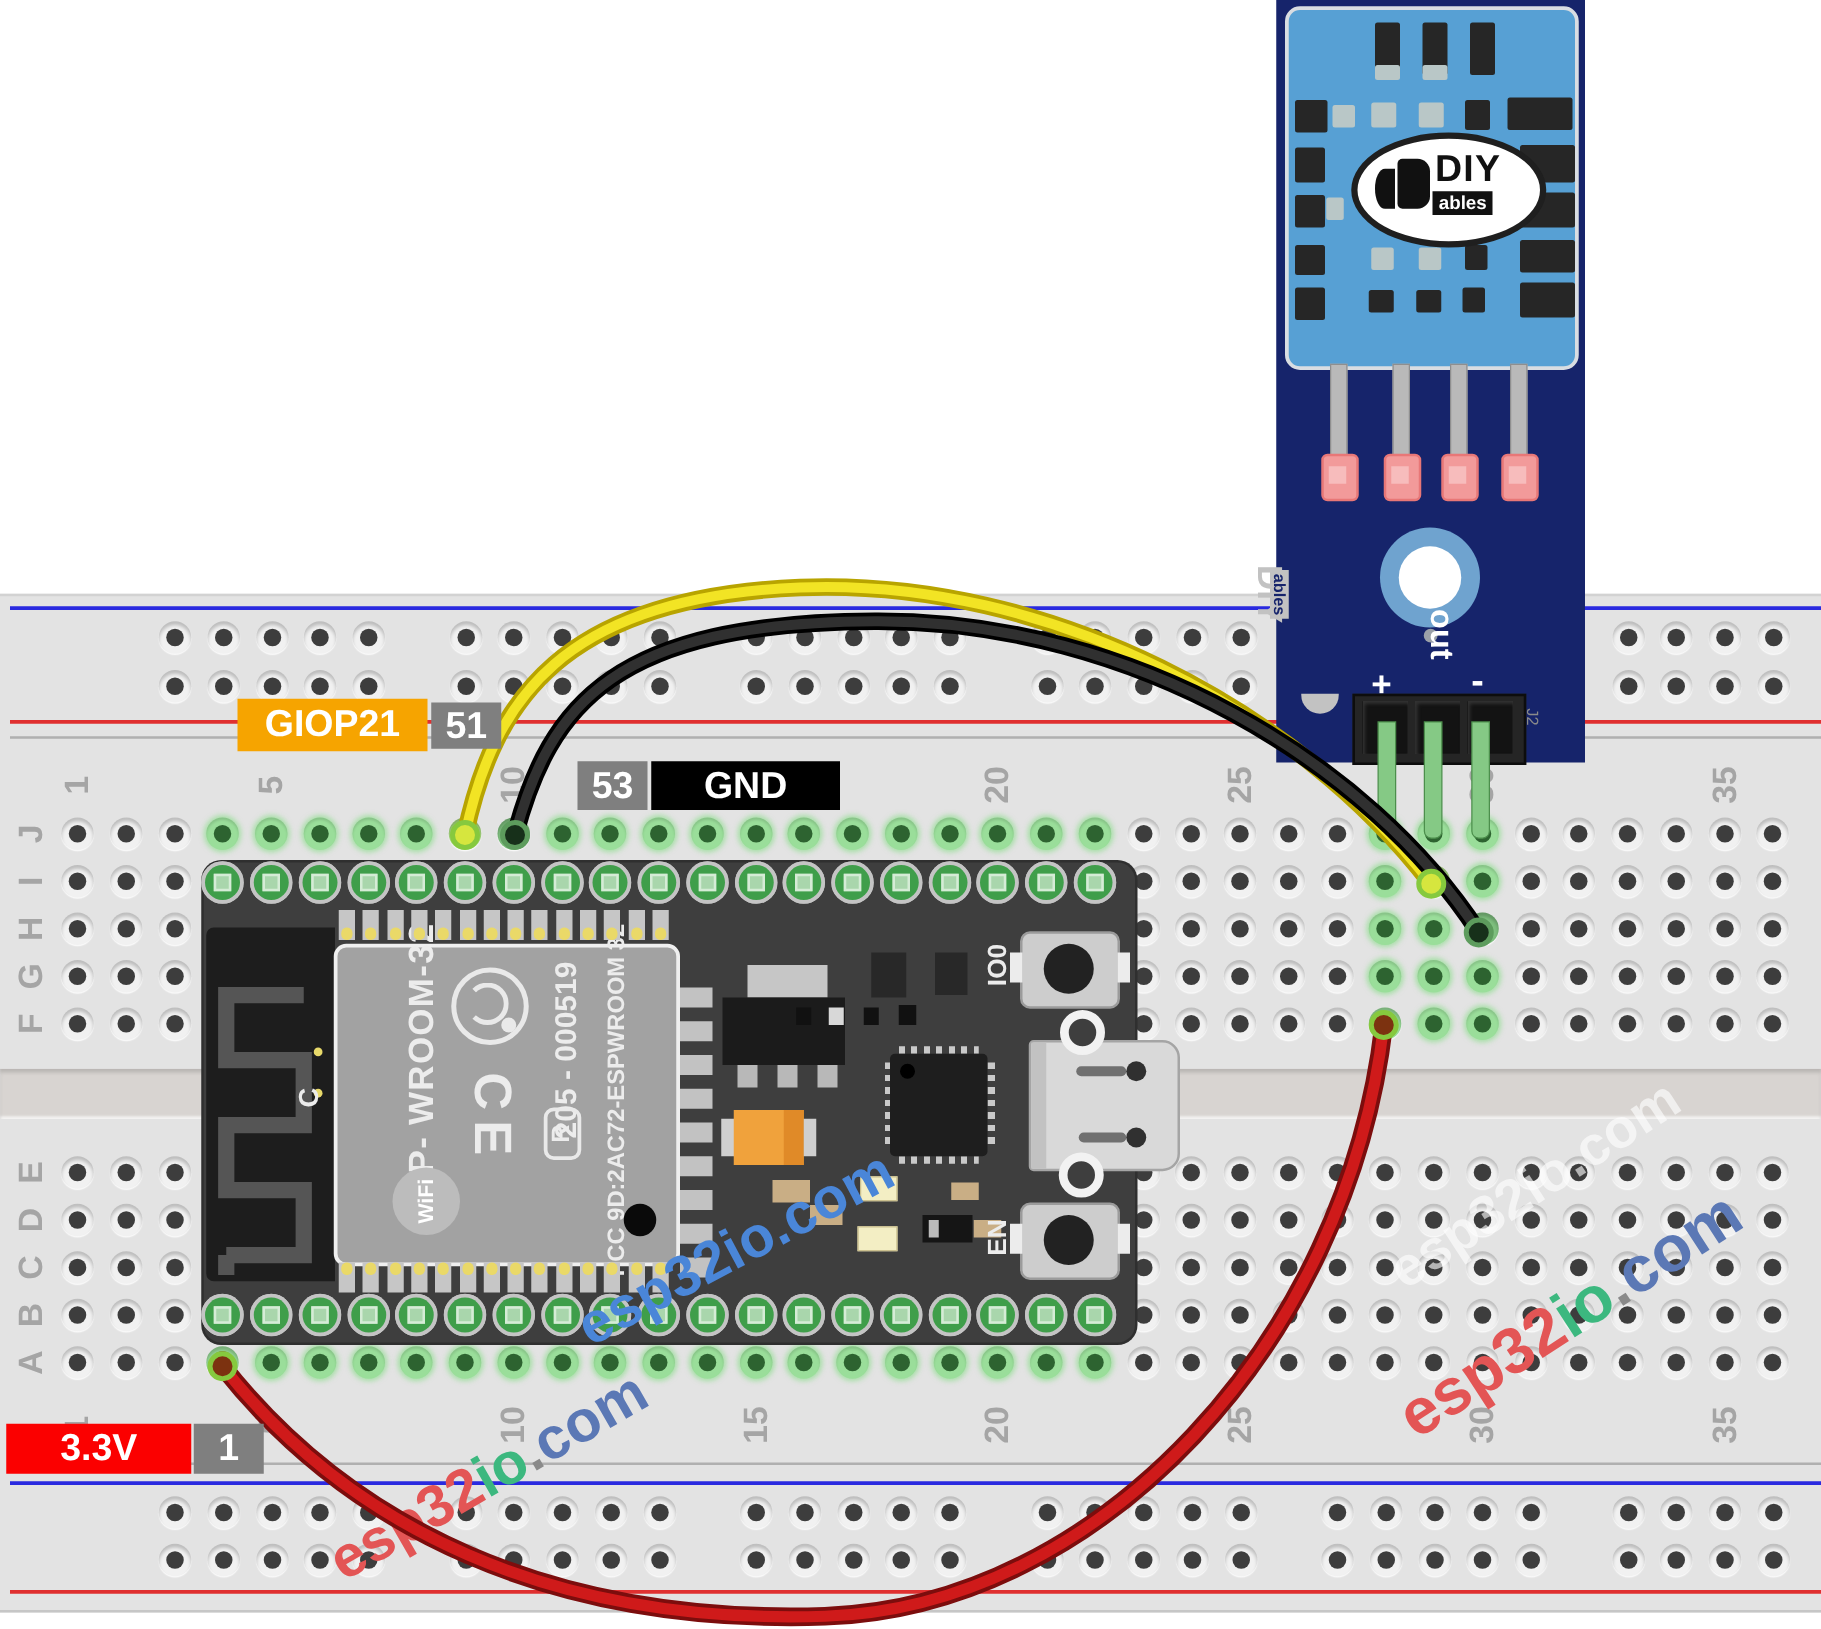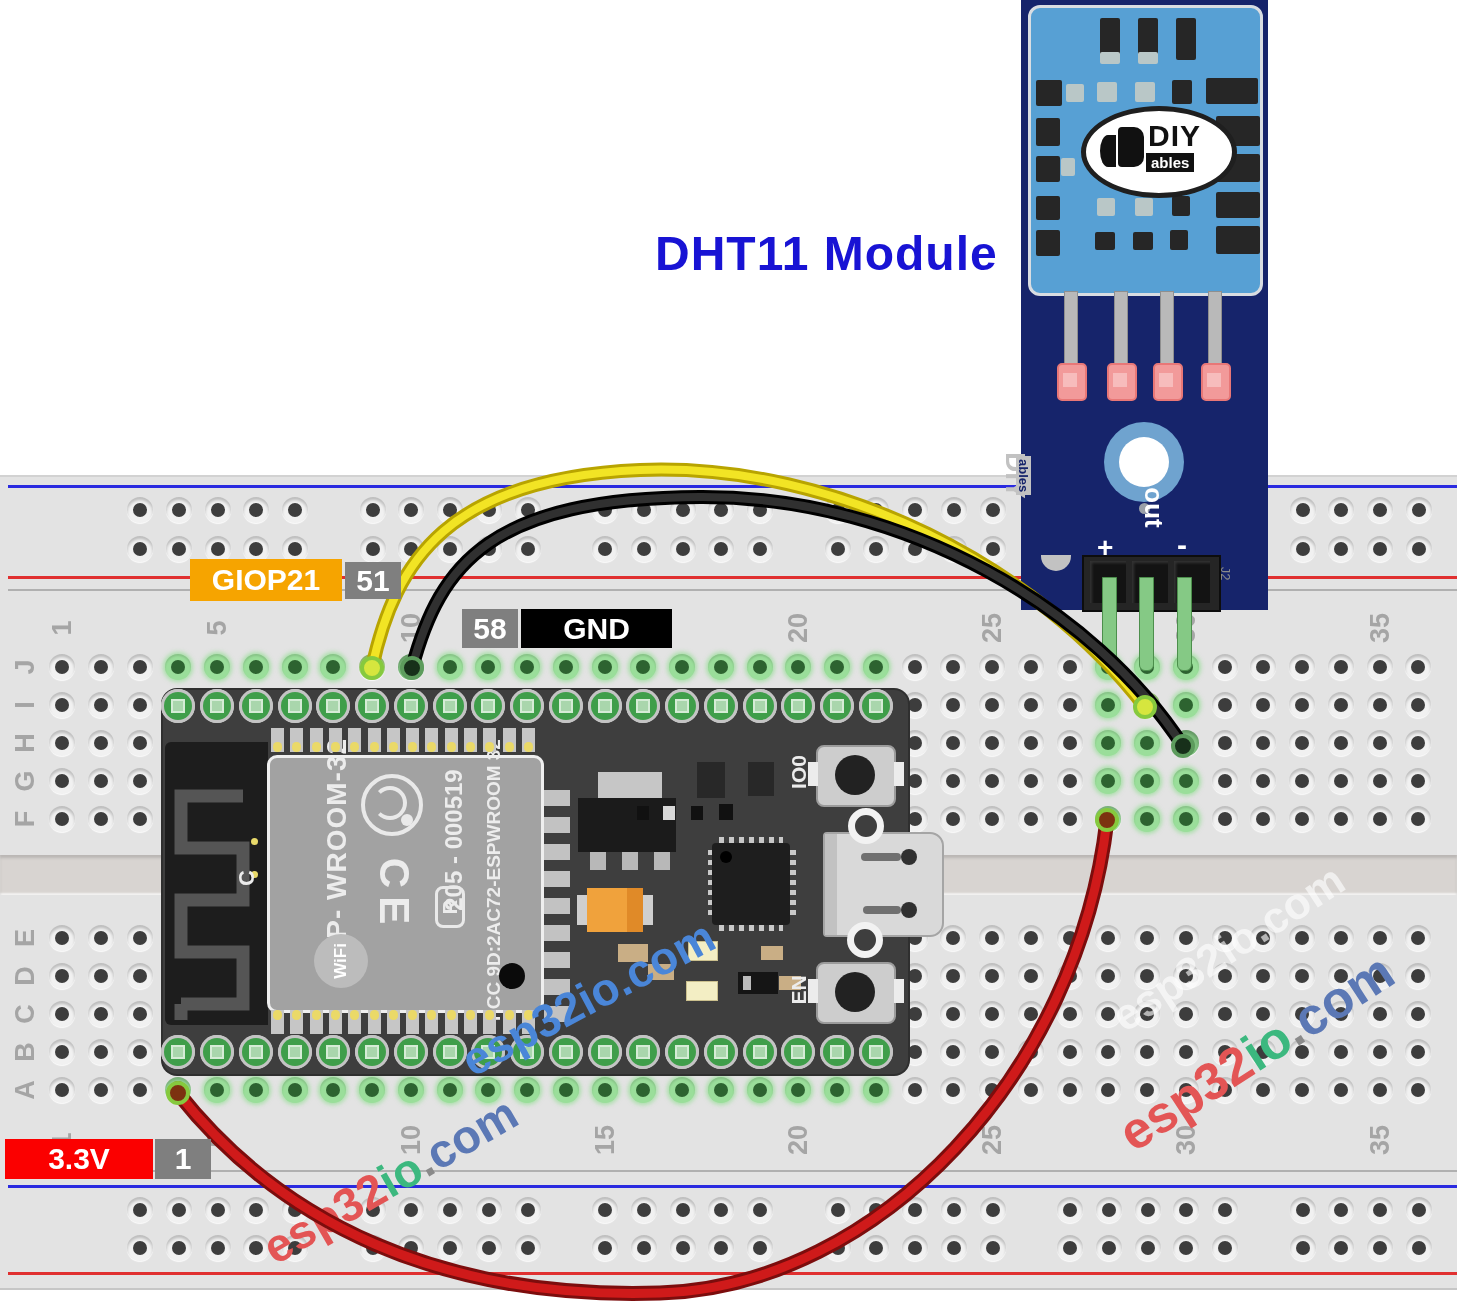--- a/index.html
+++ b/index.html
@@ -1529,24 +1529,23 @@
     <g id="wireEnds">
         <circle cx="372" cy="668" r="10" fill="#d6e63e" stroke="#86c93e" stroke-width="4"></circle>
         <circle cx="1145" cy="707" r="10" fill="#d6e63e" stroke="#86c93e" stroke-width="4"></circle>
         <circle cx="412" cy="668" r="10" fill="#17301a" stroke="#5d9c5d" stroke-width="4"></circle>
         <circle cx="1183" cy="746" r="10" fill="#17301a" stroke="#5d9c5d" stroke-width="4"></circle>
         <circle cx="178" cy="1093" r="10" fill="#7c3210" stroke="#86c93e" stroke-width="4"></circle>
         <circle cx="1107" cy="820" r="10" fill="#7c3210" stroke="#86c93e" stroke-width="4"></circle>
       </g>
   </svg>
 
-  <div class="title" style="color: rgb(24, 19, 212);">DHT11 Module</div>
   <div class="lbl" style="left: 190px; top: 559px; width: 152px; height: 42px; line-height: 42px; font-size: 30px; background: rgb(246, 164, 0);">GIOP21</div>
   <div class="lbl" style="left: 345px; top: 562px; width: 56px; height: 37px; line-height: 37px; font-size: 30px; background: rgb(127, 127, 127);">51</div>
-  <div class="lbl" style="left: 462px; top: 609px; width: 56px; height: 39px; line-height: 39px; font-size: 30px; background: rgb(127, 127, 127);">58</div>
+  <div class="lbl" style="left: 462px; top: 609px; width: 56px; height: 39px; line-height: 39px; font-size: 30px; background: rgb(127, 127, 127);">53</div>
   <div class="lbl" style="left: 521px; top: 609px; width: 151px; height: 39px; line-height: 39px; font-size: 30px; background: rgb(0, 0, 0);">GND</div>
   <div class="lbl" style="left: 5px; top: 1139px; width: 148px; height: 40px; line-height: 40px; font-size: 30px; background: rgb(251, 0, 0);">3.3V</div>
   <div class="lbl" style="left: 155px; top: 1139px; width: 56px; height: 40px; line-height: 40px; font-size: 30px; background: rgb(127, 127, 127);">1</div>
 
   <div class="wm" style="left: 588px; top: 998px; font-size: 46px; transform: translate(-50%, -50%) rotate(-28deg); color: rgb(74, 134, 216);">esp32io.com</div>
   <div class="wm" style="left: 1228px; top: 948px; font-size: 44px; transform: translate(-50%, -50%) rotate(-33deg); color: rgba(255, 255, 255, 0.62);">esp32io.com</div>
   <div class="wm wm-parts" style="left:1256px;top:1052px;font-size:52px;transform:translate(-50%,-50%) rotate(-33deg);"><span style="color:#e35555">esp32</span><span style="color:#3cb87f">io</span><span style="color:#8a8a8a">.</span><span style="color:#5b78b5">com</span></div>
   <div class="wm wm-parts" style="left:390px;top:1180px;font-size:47px;transform:translate(-50%,-50%) rotate(-30deg);"><span style="color:#e35555">esp32</span><span style="color:#3cb87f">io</span><span style="color:#8a8a8a">.</span><span style="color:#5b78b5">com</span></div>
 
 </div>

